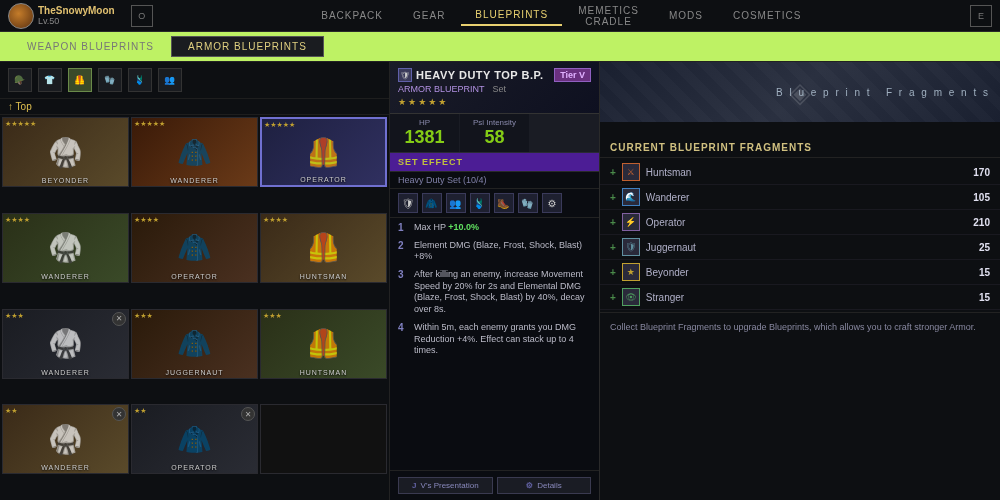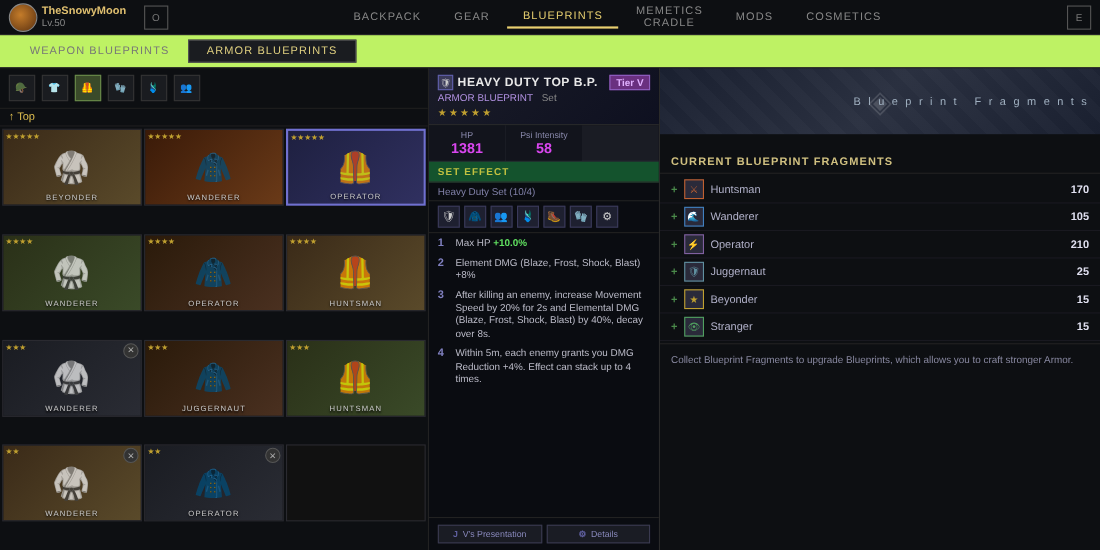--- a/index.html
+++ b/index.html
@@ -284,24 +284,24 @@
       gap: 1px;
       background: #1a1c24;
       border-bottom: 1px solid #2a2a35;
     }
     .stat-cell {
       padding: 4px 6px;
       background: #12141c;
       text-align: center;
     }
     .stat-name { color: #8888aa; font-size: 8px; }
-    .stat-value { color: #d946ef; font-size: 13px; font-weight: bold; text-align: center; }
+    .stat-value { color: #84cc16; font-size: 18px; font-weight: bold; text-align: center; }
 
     .set-effect-header {
-      background: #14532d;
+      background: #4c1d95;
       color: #c0c040;
       font-size: 9px;
       letter-spacing: 1px;
       padding: 4px 8px;
       border-bottom: 1px solid #2a2a2a;
       text-transform: uppercase;
       font-weight: bold;
     }
 
     .set-icons-row {

